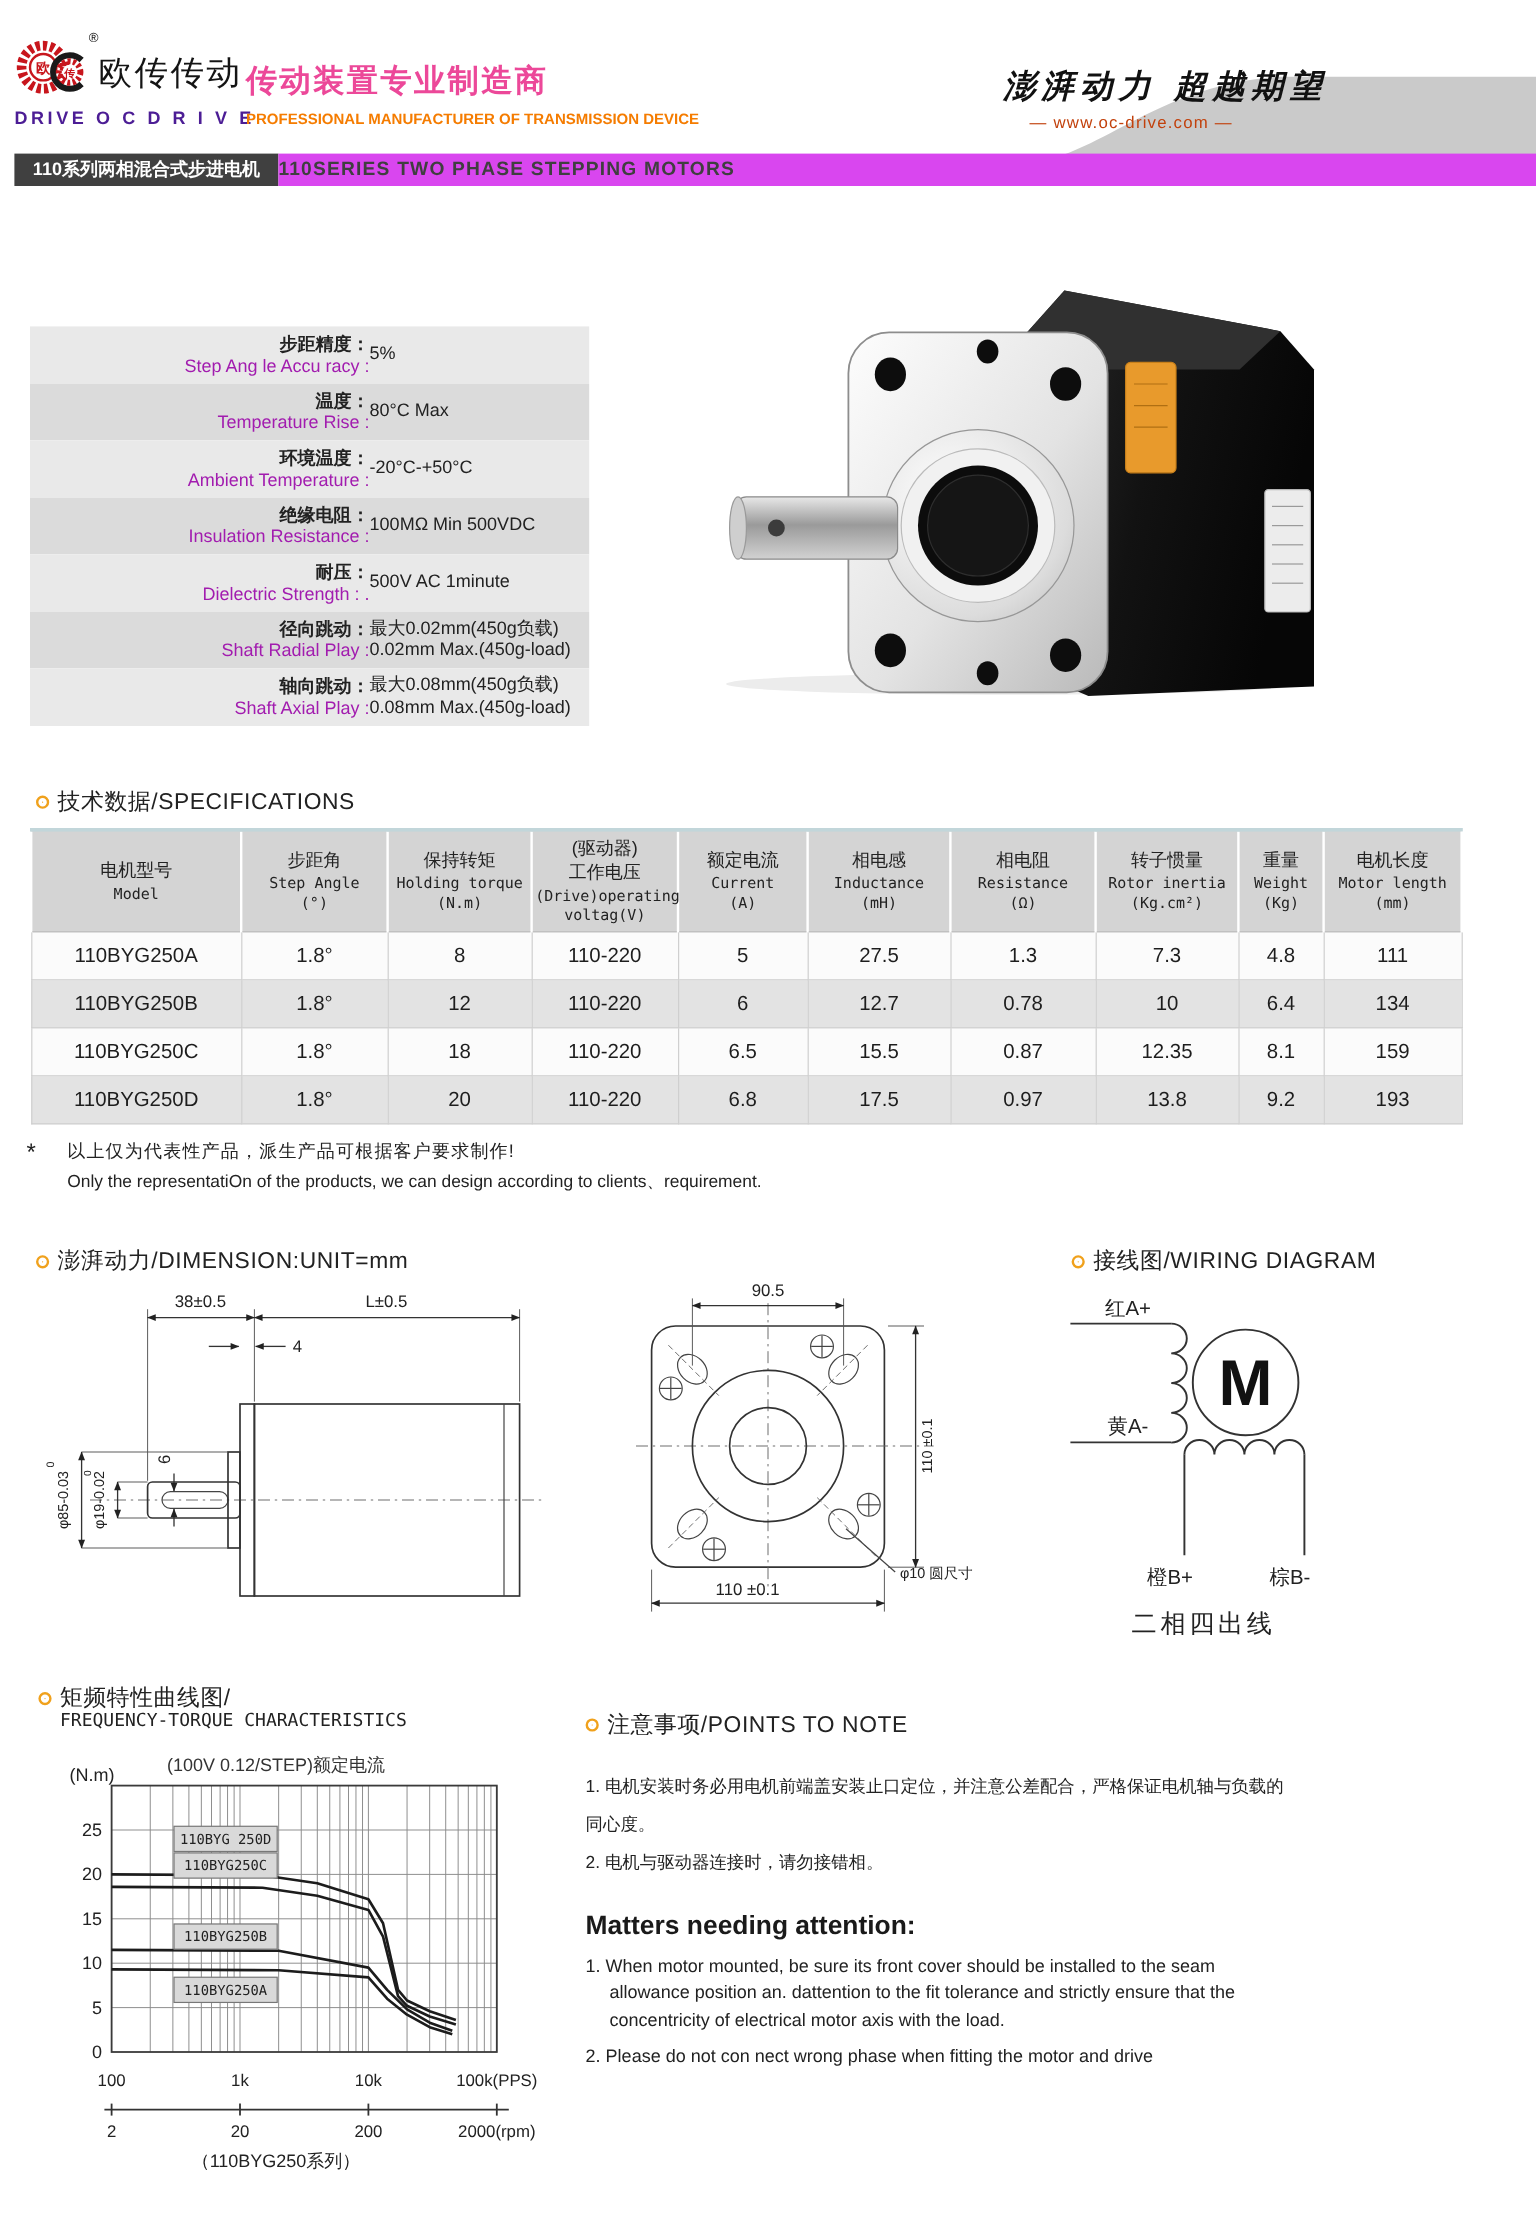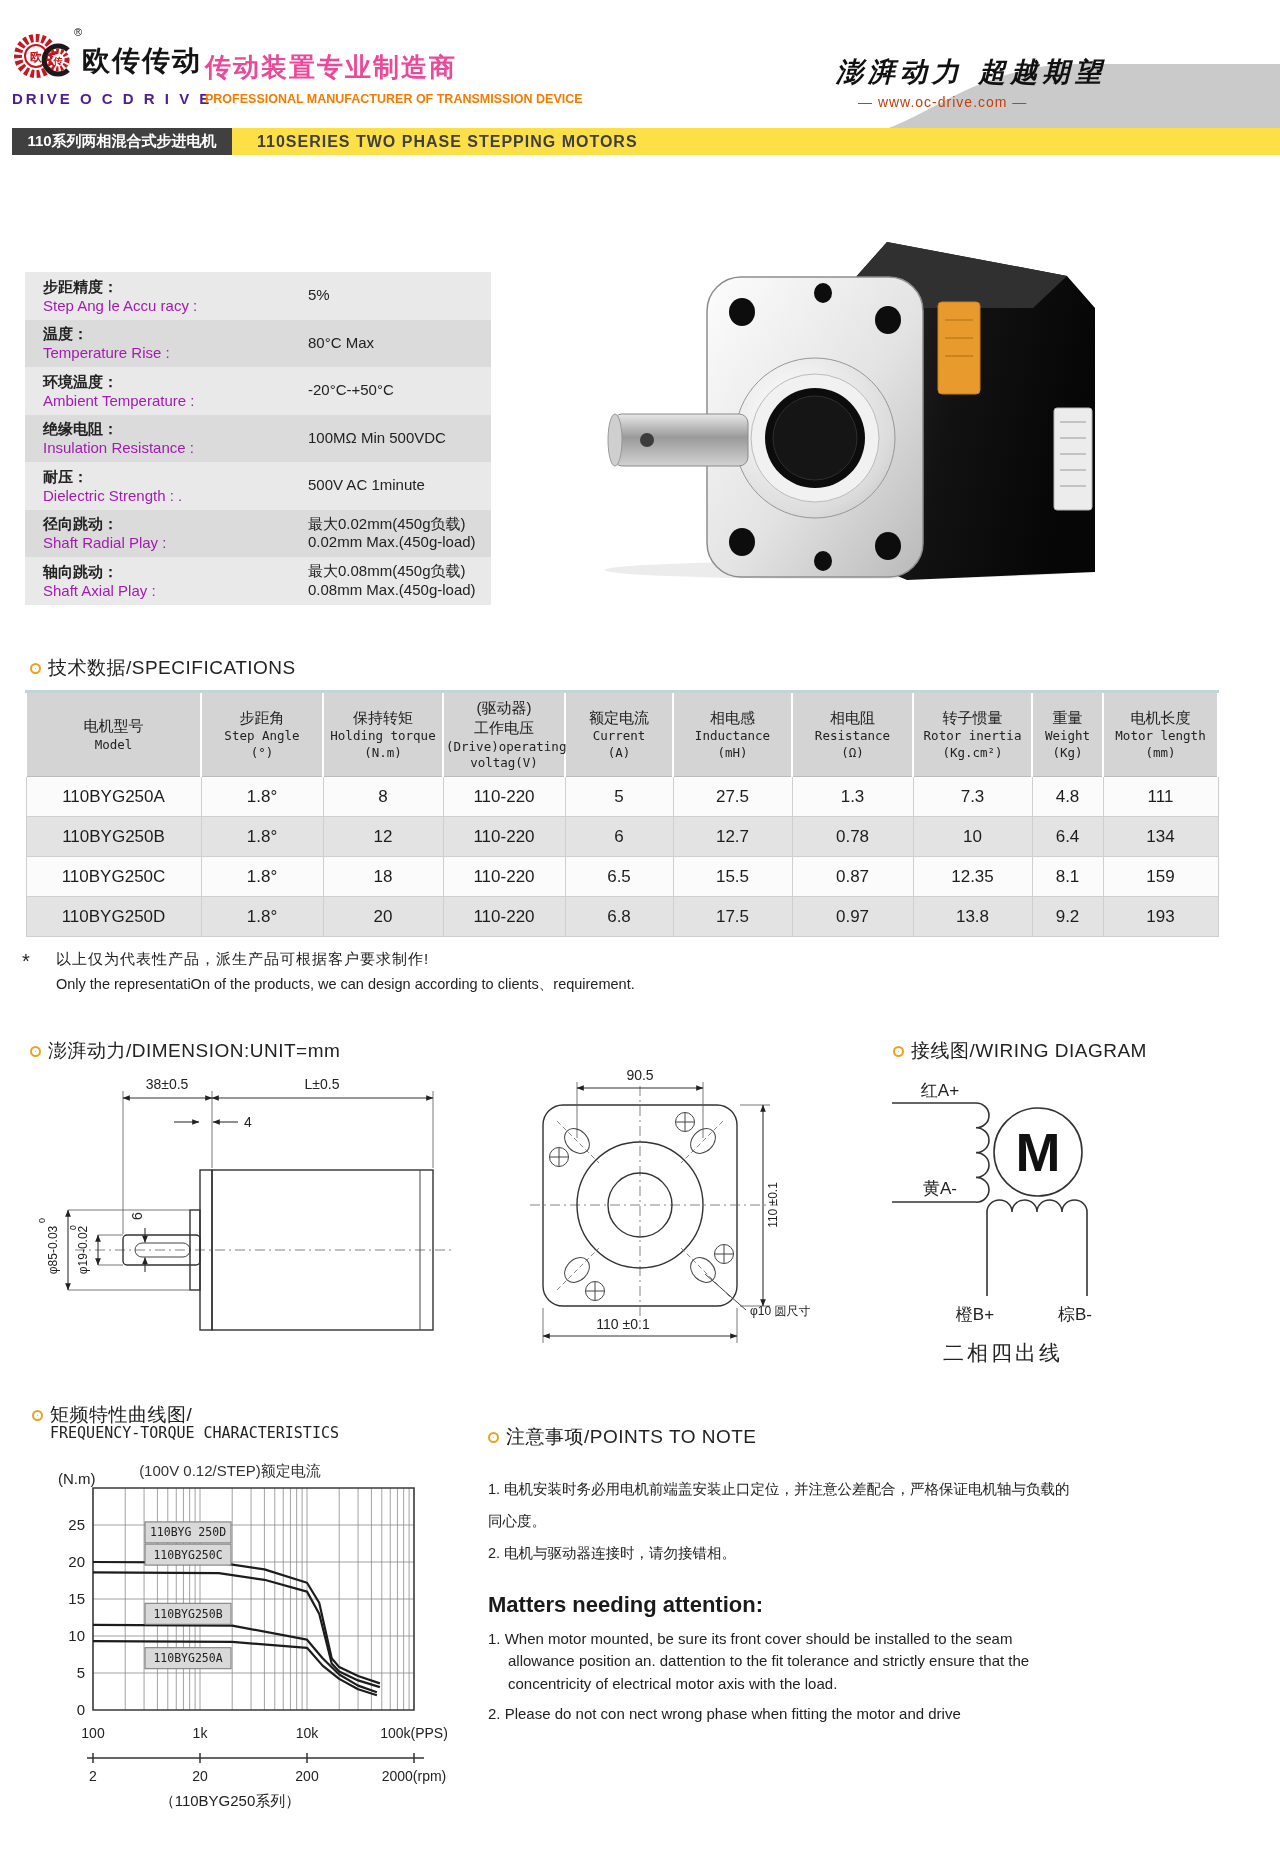--- a/index.html
+++ b/index.html
@@ -6,37 +6,37 @@
   body { background:#fff; font-family:"Liberation Sans", sans-serif; color:#1c1c1c; }
   .page { position:relative; width:1280px; height:1850px; background:#ffffff; overflow:hidden; }
 
   
   .swoosh { position:absolute; right:0; top:42px; width:430px; height:96px; }
   .calligraphy { position:absolute; left:836px; top:54px; width:240px; font-family:"DejaVu Serif", serif; font-style:italic; font-weight:bold; font-size:27px; letter-spacing:5px; color:#111; white-space:nowrap; z-index:3; }
   .website { position:absolute; left:858px; top:94px; font-size:14px; color:#c2410c; letter-spacing:1px; z-index:3; }
 
   .logo-block { position:absolute; left:12px; top:30px; width:520px; }
   .logo-row { display:flex; align-items:flex-start; }
-  .logo-cn { font-size:28px; font-weight:700; letter-spacing:2px; color:#141414; margin-left:8px; margin-top:12px; white-space:nowrap; }
+  .logo-cn { font-size:28px; font-weight:400; letter-spacing:2px; color:#141414; margin-left:8px; margin-top:12px; white-space:nowrap; }
   .logo-reg { position:absolute; left:62px; top:-4px; font-size:11px; color:#111; }
   .logo-sub { font-size:15px; font-weight:bold; letter-spacing:3px; color:#4c1d95; margin-top:2px; white-space:nowrap; }
 
   .slogan-block { position:absolute; left:205px; top:50px; }
   .slogan-cn { font-size:26px; font-weight:bold; color:#ec4899; letter-spacing:2px; white-space:nowrap; }
   .slogan-en { font-size:12.5px; font-weight:bold; color:#f57c00; margin-top:7px; white-space:nowrap; }
 
   .banner { position:absolute; left:12px; right:0; top:128px; height:27px; display:flex; z-index:2; }
   .banner-cn { width:220px; background:#404040; color:#fff; font-size:15px; font-weight:bold; display:flex; align-items:center; justify-content:center; white-space:nowrap; }
-  .banner-en { flex:1; background:#fde047; color:#3f3f3f; font-size:16px; font-weight:600; letter-spacing:1px; display:flex; align-items:center; padding-left:25px; white-space:nowrap; }
+  .banner-en { flex:1; background:#d946ef; color:#3f3f3f; font-size:16px; font-weight:600; letter-spacing:1px; display:flex; align-items:center; white-space:nowrap; }
 
   
   .specs-panel { position:absolute; left:25px; top:272px; width:466px; }
   .spec-row { display:flex; align-items:center; height:47.5px; background:#e9e9e9; padding-left:18px; }
   .spec-row.alt { background:#dbdbdb; }
-  .spec-label { width:265px; }
+  .spec-label { width:265px;text-align:right; }
   .spec-cn { font-size:15px; font-weight:600; color:#222; }
   .spec-en { font-size:15px; color:#a21caf; }
   .spec-value { flex:1; font-size:15px; color:#222; line-height:1.25; }
 
   
   .sec-h { position:absolute; display:flex; align-items:center; gap:7px; font-family:Liberation Sans, sans-serif; font-size:19px; letter-spacing:0.5px; color:#222; white-space:nowrap; }
   .dot { width:11px; height:11px; border:2px solid #f0a11c; border-radius:50%; position:relative; flex:0 0 auto; }
   .dot::after { content:''; position:absolute; inset:3px; background:#f0a11c; border-radius:50%; }
   .torque-h2 { position:absolute; left:50px; top:1424px; font-family:"DejaVu Sans Mono", monospace; font-size:15px; color:#222; white-space:nowrap; }
 

